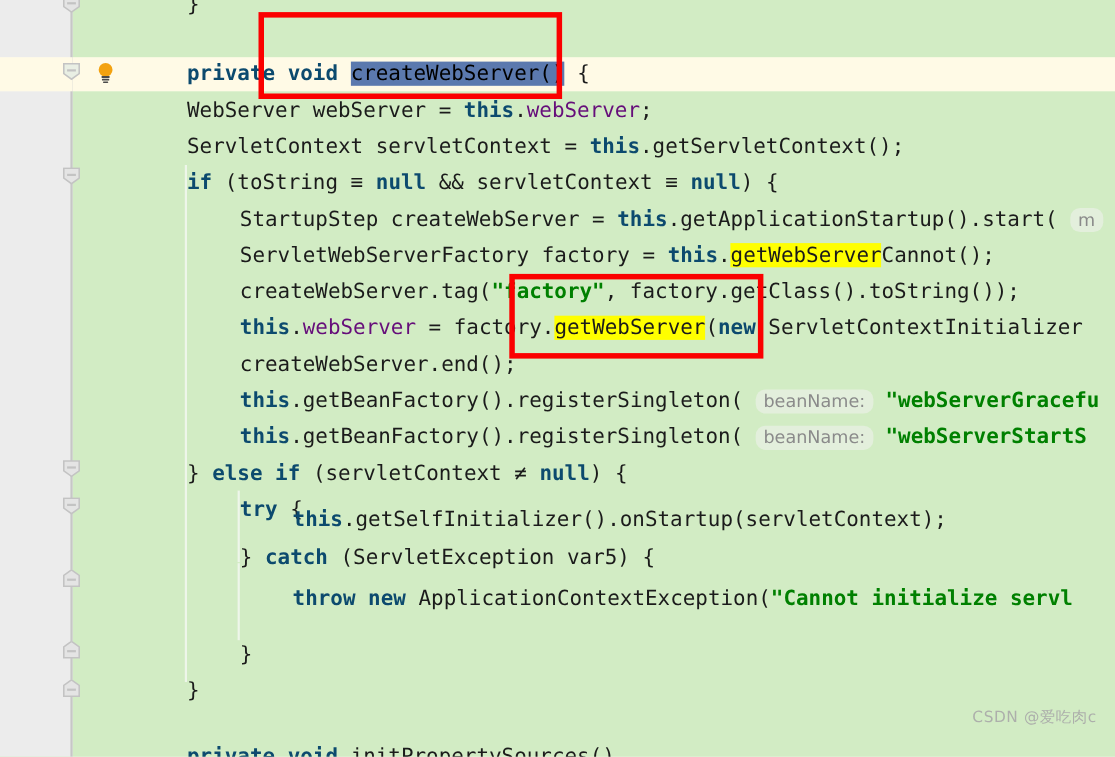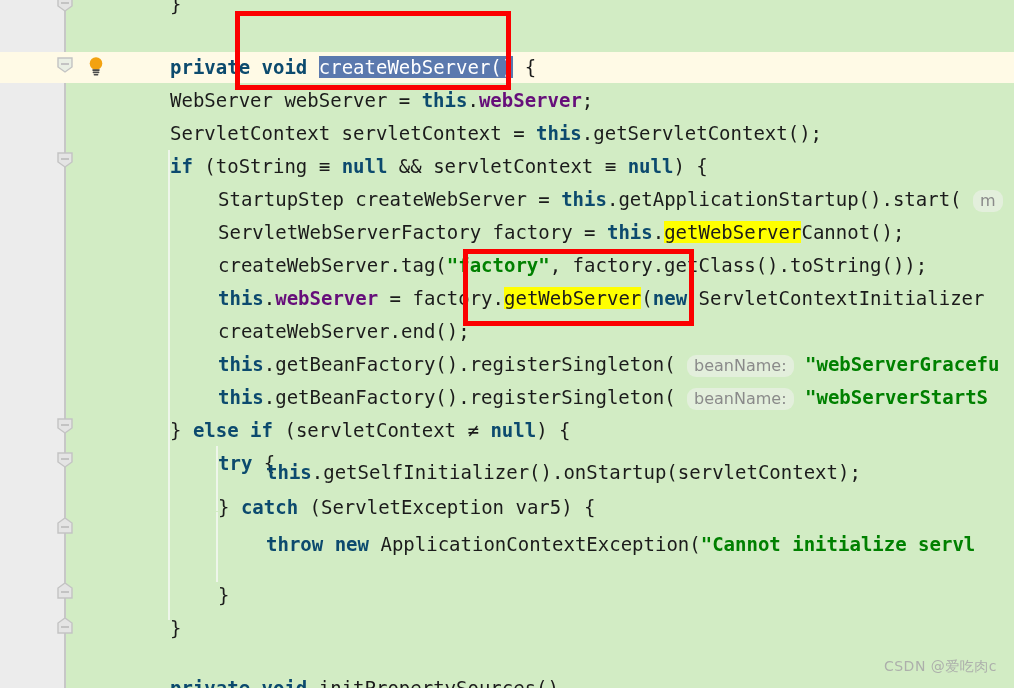--- a/index.html
+++ b/index.html
@@ -113,24 +113,24 @@
   
   .indent-guide {
     position: absolute;
     width: 2px;
     background: #eef6ea;
     z-index: 4;
   }
 
   
   .kw      { color: #0c4a6e; font-weight: bold; }
-  .field   { color: #660e7a; font-weight: bold; }
+  .field   { color: #660e7a; font-weight: normal; }
   .str     { color: #008000; font-weight: bold; }
   .plain   { color: #1b1b1b; }
-  .sel     { background: #5b79ae; color: #ffffff; }
+  .sel     { background: #5b79ae; color: #000000; }
   .hl      { background: #ffff00; color: #1b1b1b; }
   .hint    {
     background: #e3efdc;
     color: #8a8a8a;
     font-family: "DejaVu Sans", "Liberation Sans", sans-serif;
     font-size: 16px;
     border-radius: 9px;
     padding: 1px 7px 2px 7px;
     font-weight: normal;
   }
@@ -143,21 +143,21 @@
     z-index: 8;
     pointer-events: none;
   }
   #redbox-1 { left: 235px; top: 11px;  width: 276px; height: 79px; }
   #redbox-2 { left: 463px; top: 249px; width: 231px; height: 77px; }
 
   
   .watermark {
     position: absolute;
     right: 17px;
-    bottom: 12px;
+    bottom: 27px;
     z-index: 9;
     font-family: "DejaVu Sans", "Liberation Sans", sans-serif;
     font-size: 14px;
     color: #a9a9a9;
     letter-spacing: 0.5px;
     opacity: 0.9;
   }
 </style>
 </head>
 <body>

